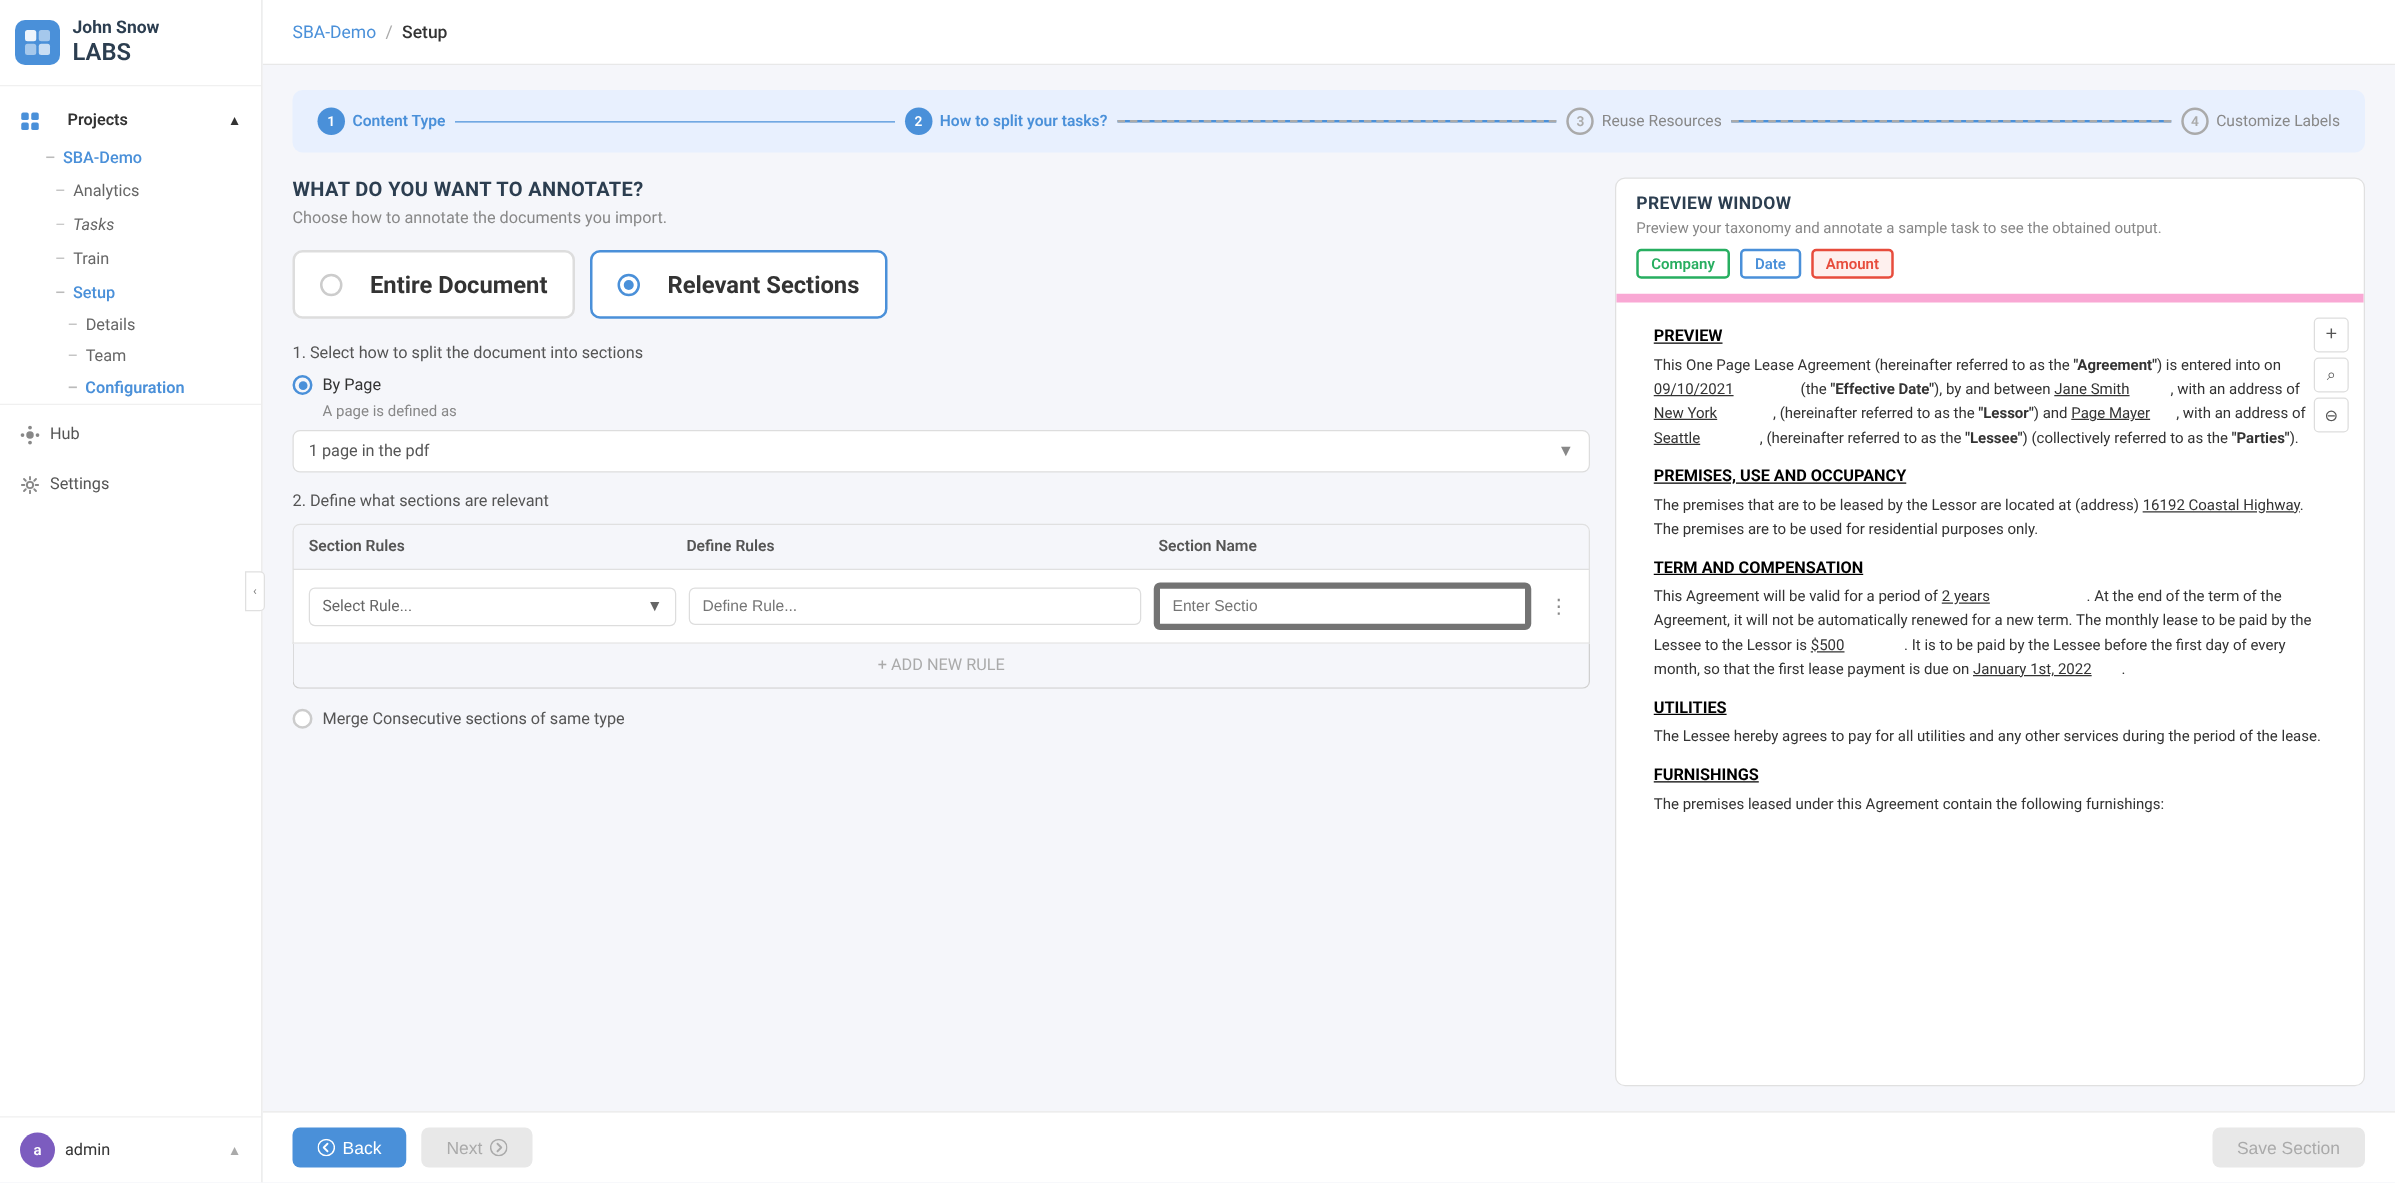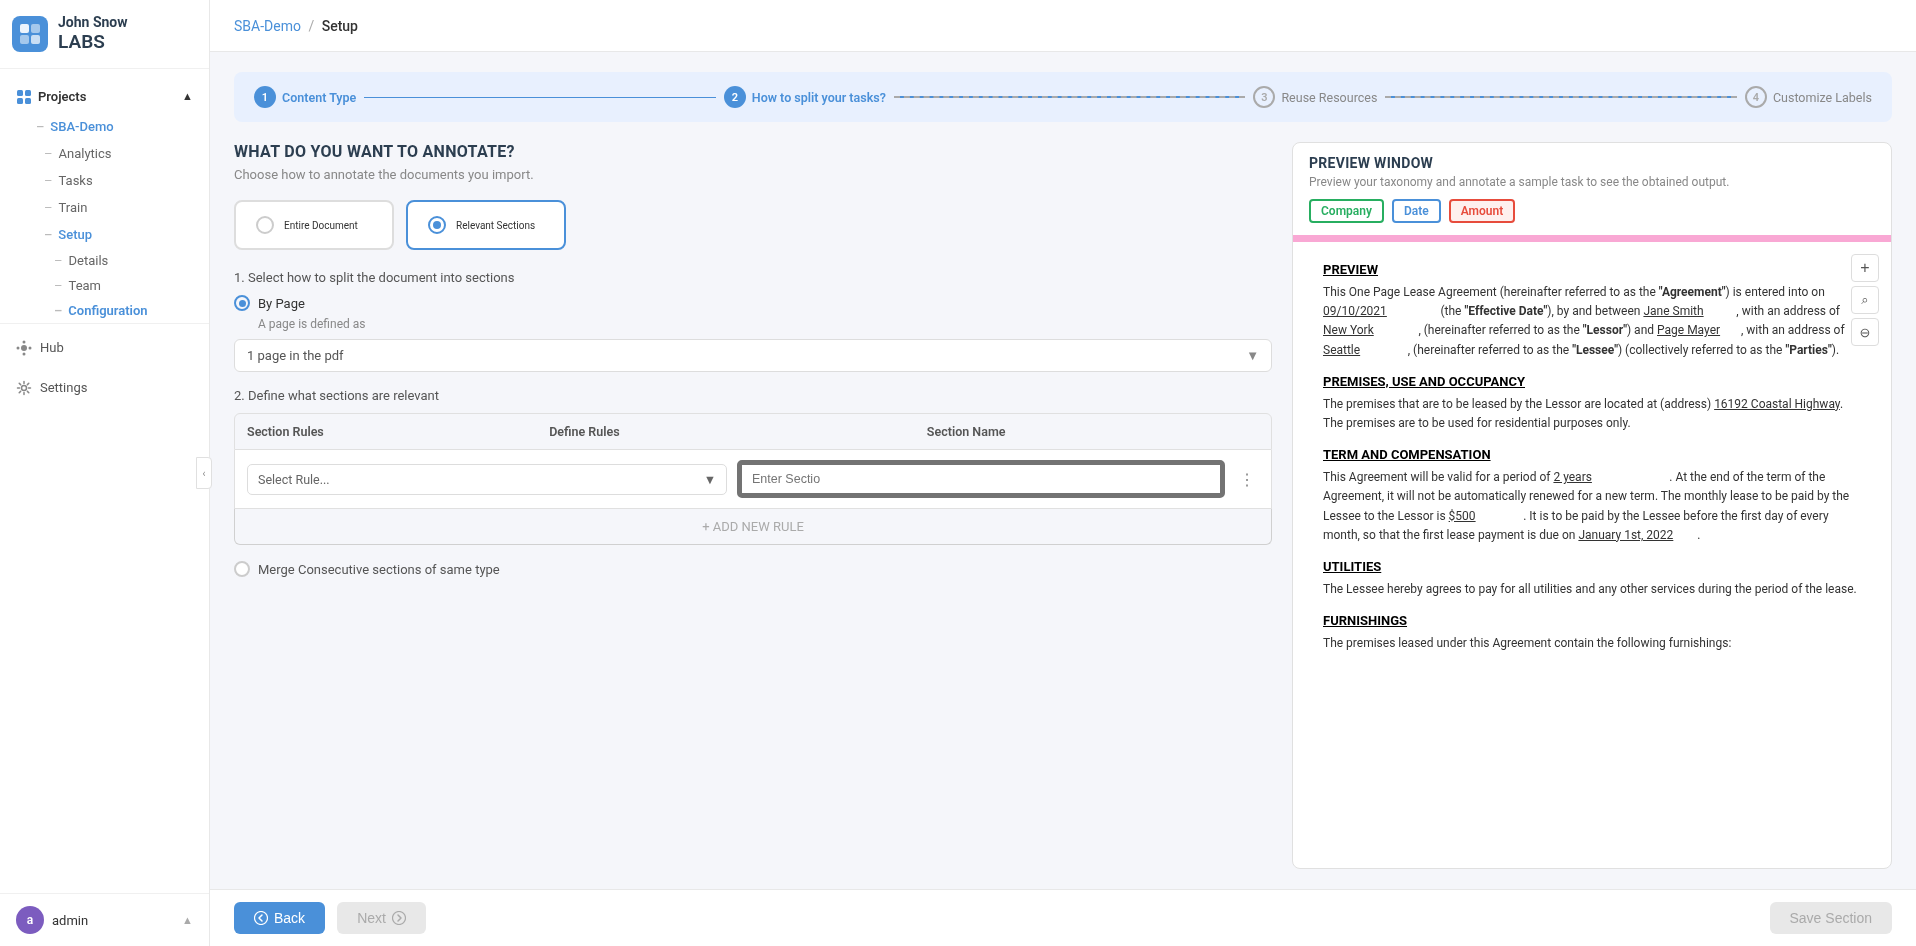--- a/index.html
+++ b/index.html
@@ -9,21 +9,21 @@
     .sidebar { width: 210px; min-width: 210px; background: #fff; border-right: 1px solid #e8e8e8; display: flex; flex-direction: column; height: 100%; }
     .sidebar-logo { padding: 14px 12px; display: flex; align-items: center; gap: 10px; border-bottom: 1px solid #f0f0f0; }
     .logo-icon { width: 36px; height: 36px; background: #4a90d9; border-radius: 8px; display: flex; align-items: center; justify-content: center; color: white; font-weight: bold; font-size: 14px; }
     .logo-text { line-height: 1.2; }
     .logo-text .name { font-weight: 700; font-size: 14px; color: #2c3e50; }
     .logo-text .labs { font-weight: 600; font-size: 19px; color: #2c3e50; }
 
     .sidebar-nav { flex: 1; padding: 12px 0; overflow-y: auto; }
     .nav-item { display: flex; align-items: center; gap: 8px; padding: 8px 16px; cursor: pointer; color: #555; font-size: 13px; border-radius: 0; }
 
-    .nav-group-label { display: flex; align-items: center; gap: 6px; padding: 8px 16px; font-size: 13px; font-weight: 600; color: #333; cursor: pointer; }
+    .nav-group-label { display: flex; align-items: center; gap: 22px; padding: 8px 16px; font-size: 13px; font-weight: 600; color: #333; cursor: pointer; }
     .nav-group-label .expand-icon { margin-left: auto; font-size: 11px; }
 
     .nav-sub-item { display: flex; align-items: center; padding: 6px 16px 6px 36px; cursor: pointer; color: #666; font-size: 13px; }
     .nav-sub-item.active { color: #4a90d9; font-weight: 500; }
     .nav-sub-item::before { content: '–'; margin-right: 6px; color: #bbb; }
 
     .sub-sub-item { display: flex; align-items: center; padding: 5px 16px 5px 54px; cursor: pointer; color: #666; font-size: 13px; }
     .sub-sub-item.active { color: #4a90d9; font-weight: 600; }
     .sub-sub-item::before { content: '–'; margin-right: 6px; color: #bbb; }
 
@@ -60,21 +60,21 @@
 
     .section-title { font-size: 16px; font-weight: 700; color: #2c3e50; margin-bottom: 6px; text-transform: uppercase; letter-spacing: 0.3px; }
     .section-subtitle { font-size: 13px; color: #888; margin-bottom: 18px; }
 
     .options-row { display: flex; gap: 12px; margin-bottom: 20px; }
     .option-card { display: flex; align-items: center; gap: 10px; padding: 14px 20px; border: 2px solid #ddd; border-radius: 8px; cursor: pointer; background: #fff; min-width: 160px; }
     .option-card.selected { border-color: #4a90d9; }
     .radio-outer { width: 18px; height: 18px; border-radius: 50%; border: 2px solid #ccc; display: flex; align-items: center; justify-content: center; }
     .radio-outer.selected { border-color: #4a90d9; }
     .radio-inner { width: 8px; height: 8px; border-radius: 50%; background: #4a90d9; }
-    .option-label { font-size: 10px; font-weight: 400; color: #333; }
+    .option-label { font-size: 19px; font-weight: 700; color: #333; margin-left: 12px; }
 
     .split-section { margin-bottom: 16px; }
     .split-title { font-size: 13px; color: #555; margin-bottom: 10px; }
     .radio-row { display: flex; align-items: center; gap: 8px; margin-bottom: 6px; }
     .radio-small-outer { width: 16px; height: 16px; border-radius: 50%; border: 2px solid #4a90d9; display: flex; align-items: center; justify-content: center; }
     .radio-small-inner { width: 7px; height: 7px; border-radius: 50%; background: #4a90d9; }
     .radio-label { font-size: 13px; color: #333; }
     .page-hint { font-size: 12px; color: #888; margin-left: 24px; margin-bottom: 8px; }
 
     .dropdown-wrapper { position: relative; }
@@ -167,21 +167,21 @@
     </div>
 
     <div class="nav-sub-item active">
       <span>SBA-Demo</span>
     </div>
 
     <div class="nav-sub-item" style="padding-left: 44px;">
       <span>Analytics</span>
     </div>
 
-    <div class="nav-sub-item" style="padding-left: 44px;">
+    <div class="nav-sub-item" style="padding-left: 44px; font-style: italic;">
       <span>Tasks</span>
     </div>
 
     <div class="nav-sub-item" style="padding-left: 44px;">
       <span>Train</span>
     </div>
 
     <div class="nav-sub-item active" style="padding-left: 44px;">
       <span>Setup</span>
     </div>
@@ -318,20 +318,21 @@
             <span class="col-define-rules">Define Rules</span>
             <span class="col-section-name">Section Name</span>
             <span class="col-actions"></span>
           </div>
 
           <div class="table-row-area">
             <div class="select-rule-btn">
               <span>Select Rule...</span>
               <span>▼</span>
             </div>
+            <input class="define-rule-input" type="text" placeholder="Define Rule..." style="">
             <input class="enter-section-input" type="text" placeholder="Enter Sectio" style="">
             <button class="dots-btn">⋮</button>
           </div>
 
           <div class="add-rule-btn">
             <span>+ ADD NEW RULE</span>
           </div>
         </div>
 
         <div class="merge-row">

